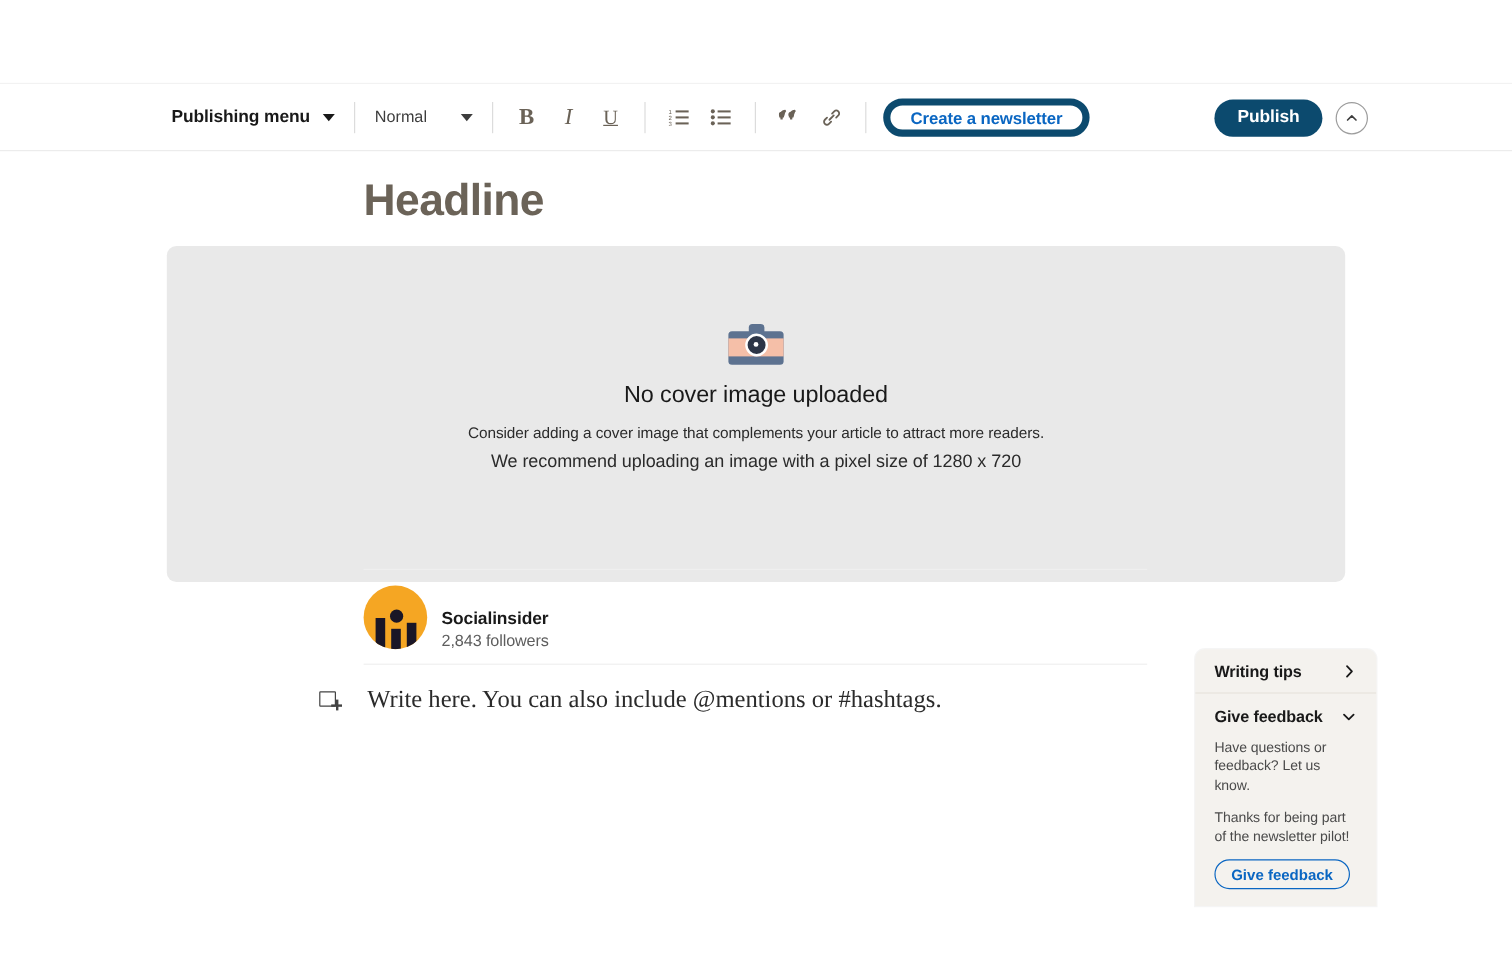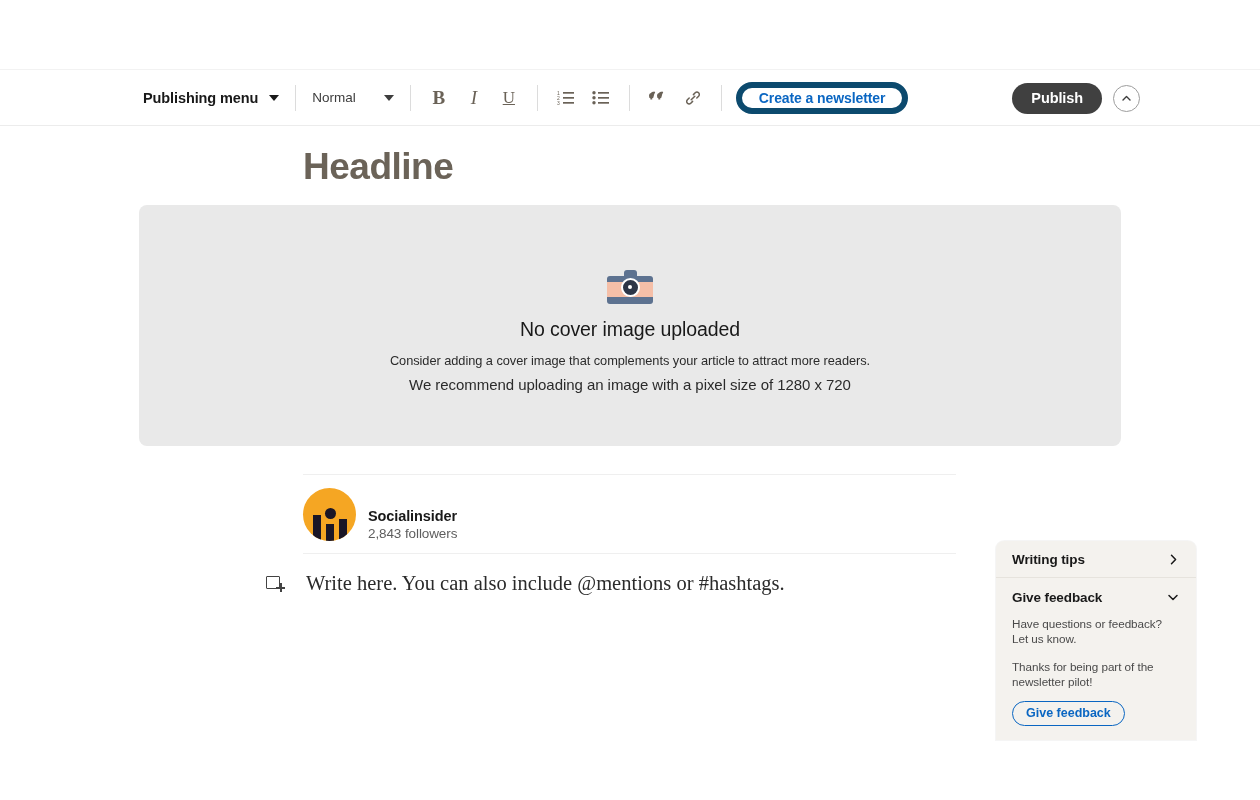--- a/index.html
+++ b/index.html
@@ -149,21 +149,21 @@
     align-items: center;
     gap: 11px;
     padding-right: 120px;
   }
 
   .publish-btn {
     height: 31px;
     padding: 0 19px;
     border: none;
     border-radius: 16px;
-    background: #404040;
+    background: #0c4a6e;
     color: #ffffff;
     font-size: 14.5px;
     font-weight: bold;
     font-family: "Liberation Sans", sans-serif;
     cursor: pointer;
     display: flex;
     align-items: center;
     letter-spacing: -0.1px;
   }
 
@@ -185,21 +185,21 @@
     font-size: 37px;
     font-weight: bold;
     color: #6b6358;
     letter-spacing: -0.5px;
     cursor: text;
   }
 
   .cover-placeholder {
     position: absolute;
     top: 205px; left: 139px;
-    width: 982px; height: 241px;
+    width: 982px; height: 280px;
     background: #e9e9e9;
     border-radius: 8px;
     cursor: pointer;
     display: flex;
     flex-direction: column;
     align-items: center;
   }
 
   .camera-icon {
     position: relative;
@@ -370,21 +370,21 @@
     font-family: "Liberation Serif", serif;
     font-size: 20.5px;
     color: #2b2b2b;
     cursor: text;
   }
 
   
   .tips-panel {
     position: absolute;
     top: 541px; left: 996px;
-    width: 200px;
+    width: 151px;
     background: #f4f2ee;
     border-radius: 8px 8px 0 0;
     overflow: hidden;
     box-shadow: 0 0 0 1px rgba(0,0,0,0.04);
   }
 
   .tips-header {
     height: 37px;
     padding: 0 16px;
     display: flex;

